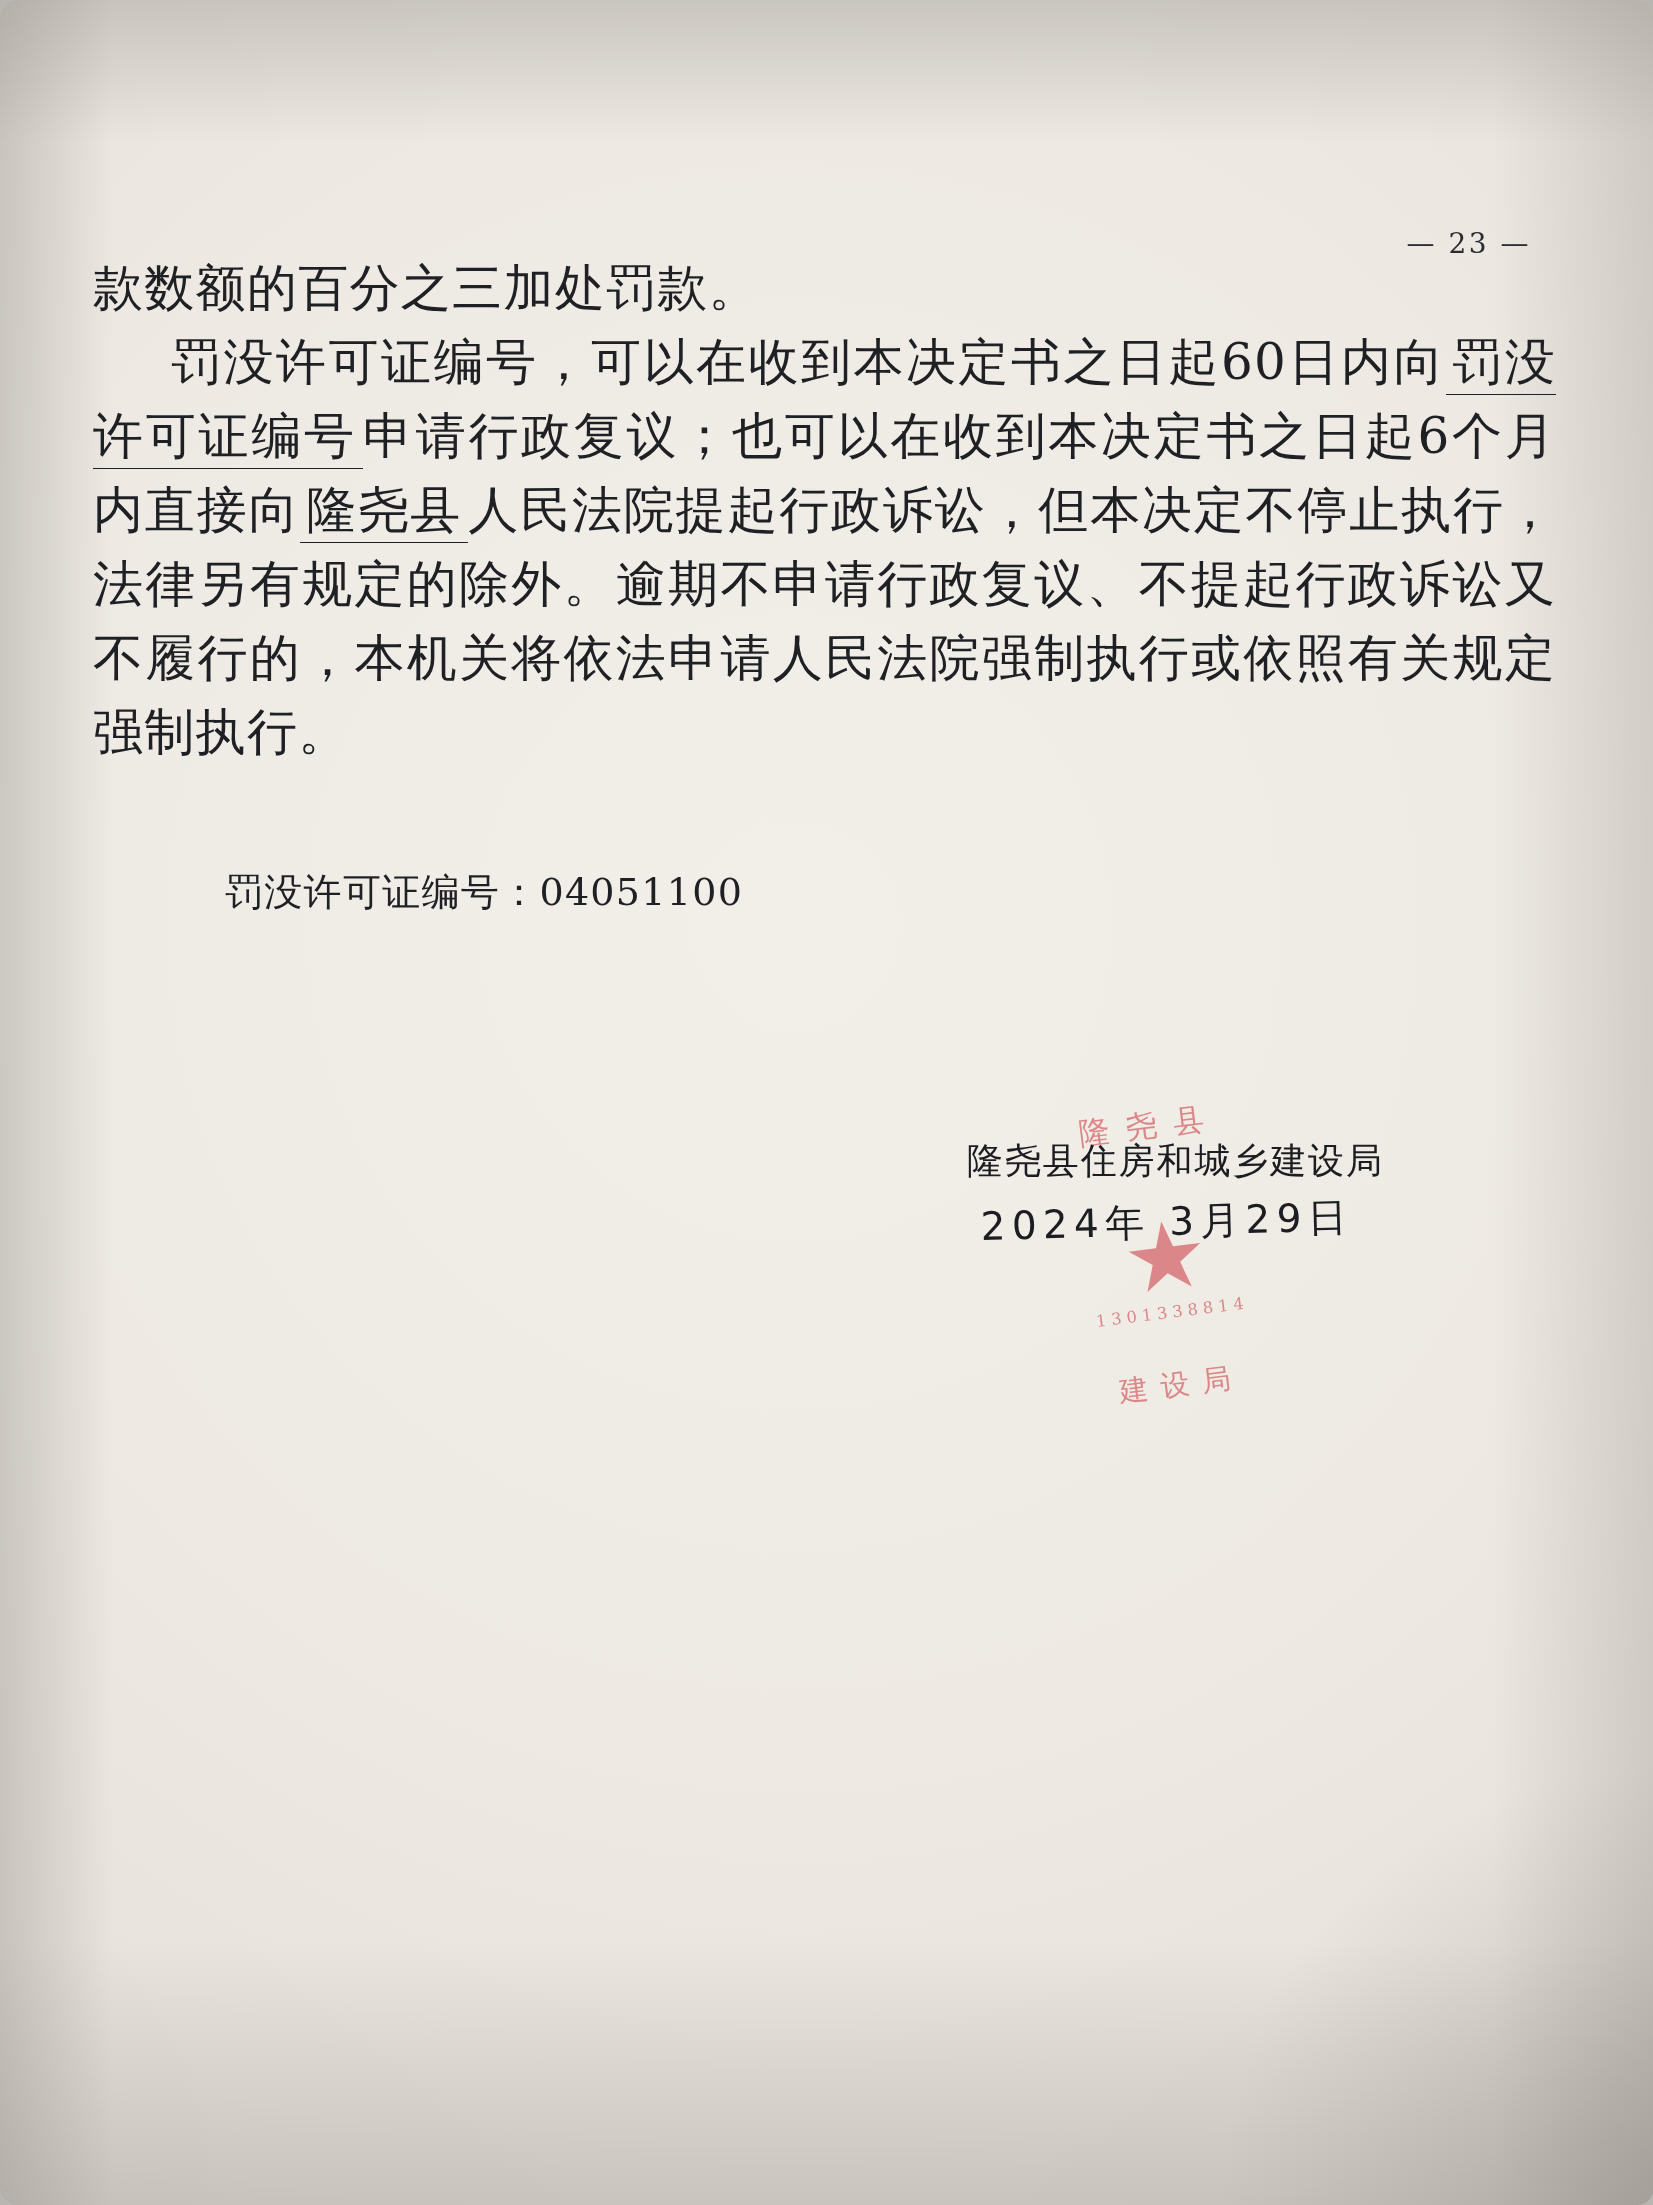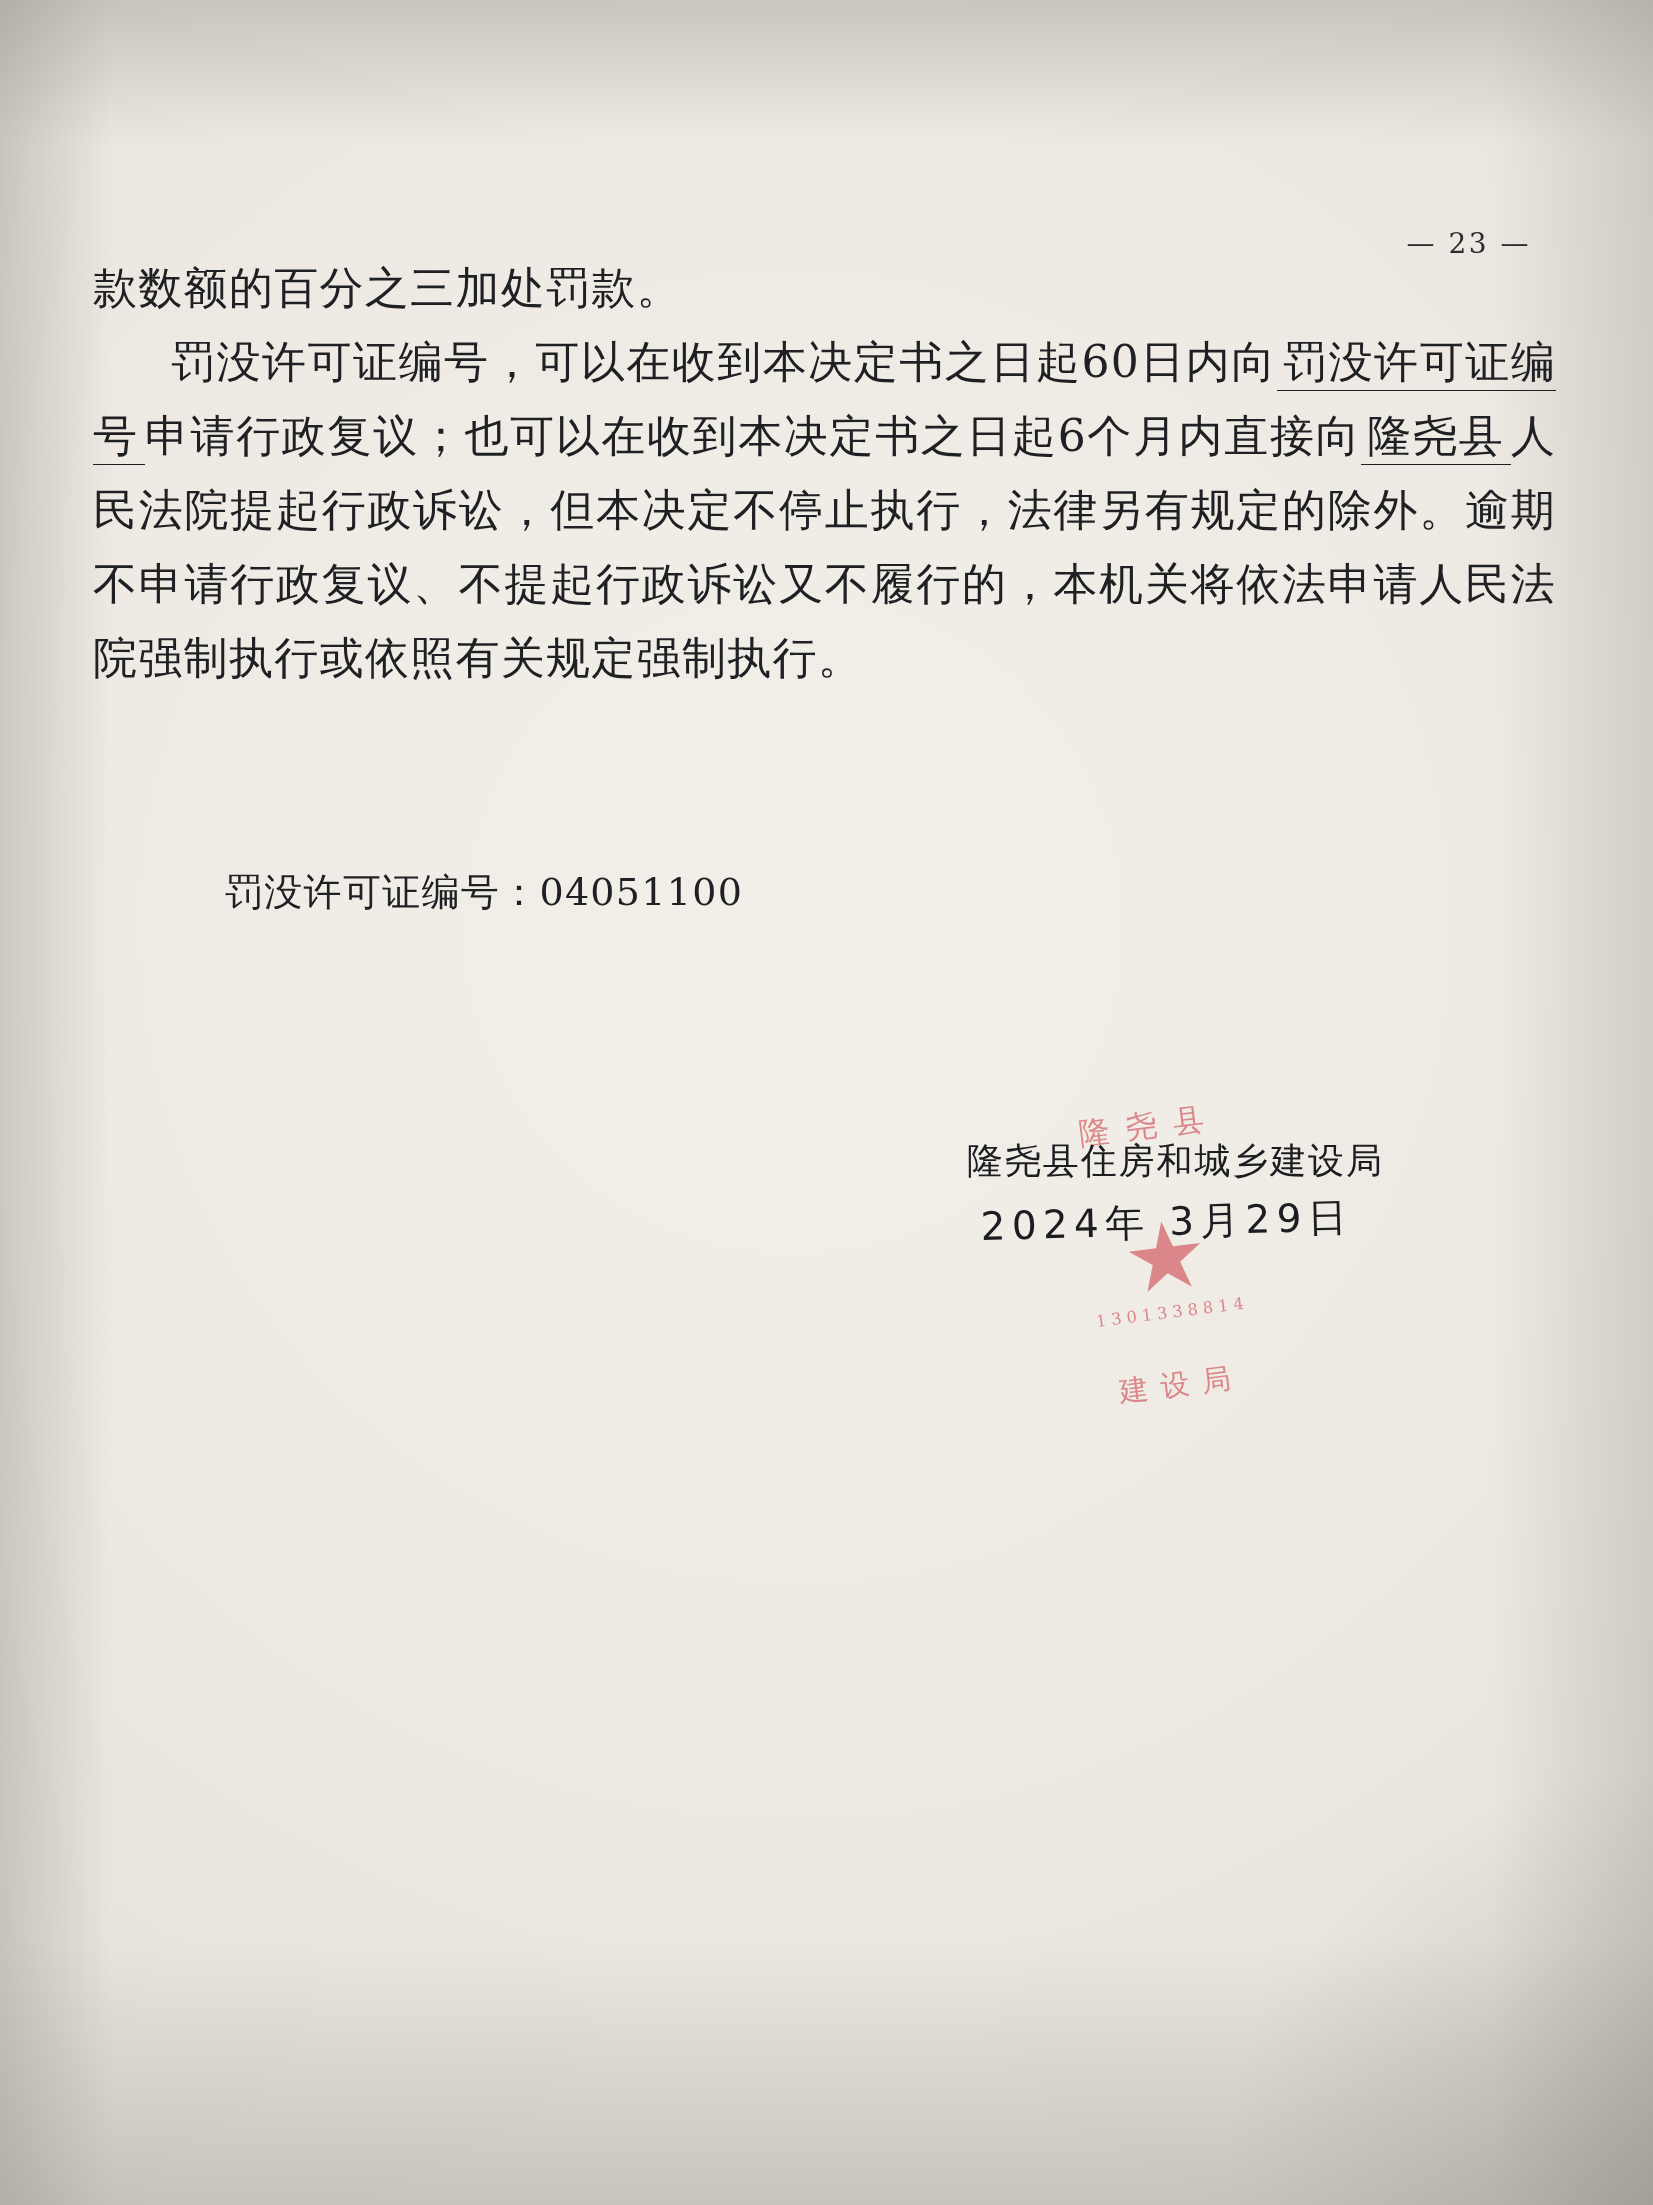--- a/index.html
+++ b/index.html
@@ -12,20 +12,21 @@
   }
 
   
   .page {
     position: relative;
     width: 1654px;
     height: 2205px;
     overflow: hidden;
     background:
       radial-gradient(ellipse 120% 90% at 48% 42%, #f2efe9 0%, #eeeae3 42%, #e6e1d9 70%, #d8d2c9 100%);
+    border-radius: 17px;
   }
   
   .shade-top {
     position: absolute; left: 0; top: 0; width: 100%; height: 144px;
     background: linear-gradient(to bottom, rgba(150,146,140,0.40), rgba(150,146,140,0.0));
     pointer-events: none;
   }
   .shade-left {
     position: absolute; left: 0; top: 0; width: 113px; height: 100%;
     background: linear-gradient(to right, rgba(140,136,130,0.35), rgba(140,136,130,0.0));
@@ -58,21 +59,21 @@
     letter-spacing: 2.5px;
   }
 
   
   .doc-body {
     position: absolute;
     left: 93px;
     top: 251px;
     width: 1463px;
     font-family: "DejaVu Serif", "Liberation Serif", serif;
-    font-size: 44px;
+    font-size: 50px;
     line-height: 74px;
     color: #1f2024;
     letter-spacing: 1.3px;
   }
   .para {
     margin: 0 0 0 0;
     text-align: justify;
     text-justify: inter-ideograph;
   }
   .indent {

